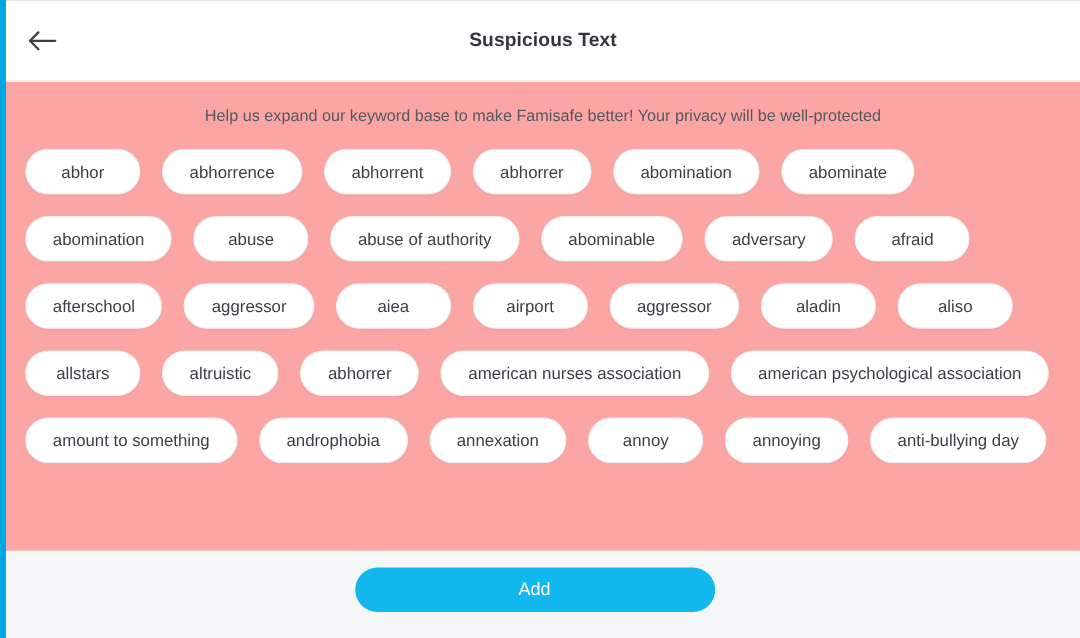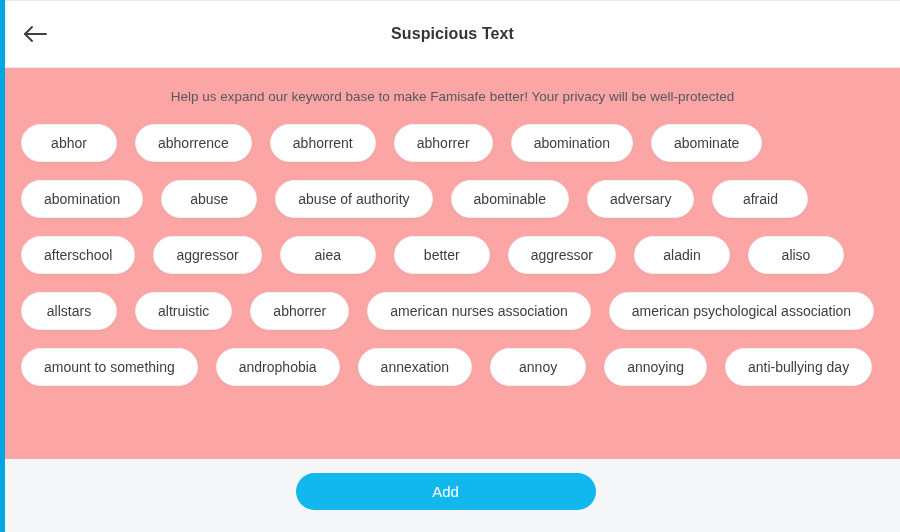--- a/index.html
+++ b/index.html
@@ -175,21 +175,21 @@
         <div class="tag-pill">abominate</div>
         <div class="tag-pill">abomination</div>
         <div class="tag-pill">abuse</div>
         <div class="tag-pill">abuse of authority</div>
         <div class="tag-pill">abominable</div>
         <div class="tag-pill">adversary</div>
         <div class="tag-pill">afraid</div>
         <div class="tag-pill">afterschool</div>
         <div class="tag-pill">aggressor</div>
         <div class="tag-pill">aiea</div>
-        <div class="tag-pill">better</div>
+        <div class="tag-pill">airport</div>
         <div class="tag-pill">aggressor</div>
         <div class="tag-pill">aladin</div>
         <div class="tag-pill">aliso</div>
         <div class="tag-pill">allstars</div>
         <div class="tag-pill">altruistic</div>
         <div class="tag-pill">abhorrer</div>
         <div class="tag-pill">american nurses association</div>
         <div class="tag-pill">american psychological association</div>
         <div class="tag-pill">amount to something</div>
         <div class="tag-pill">androphobia</div>

